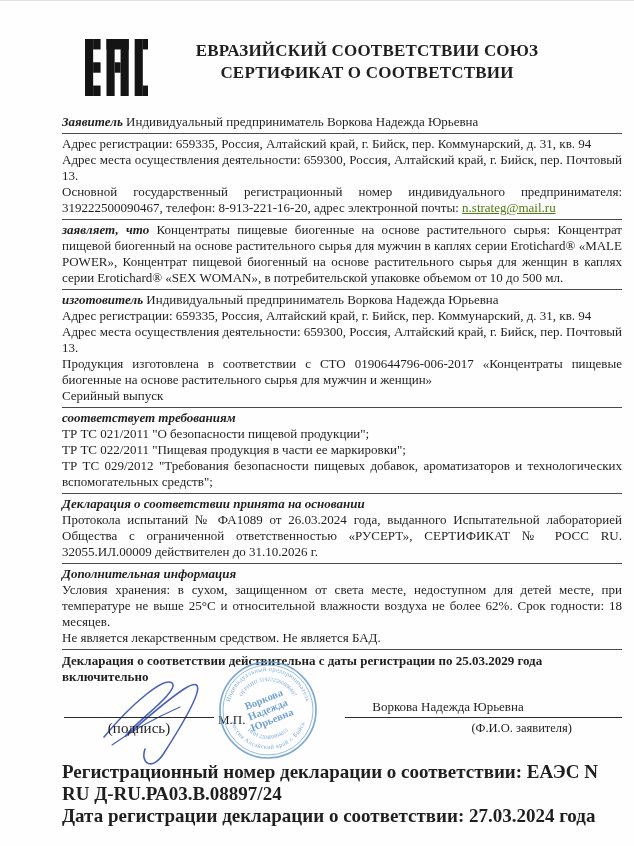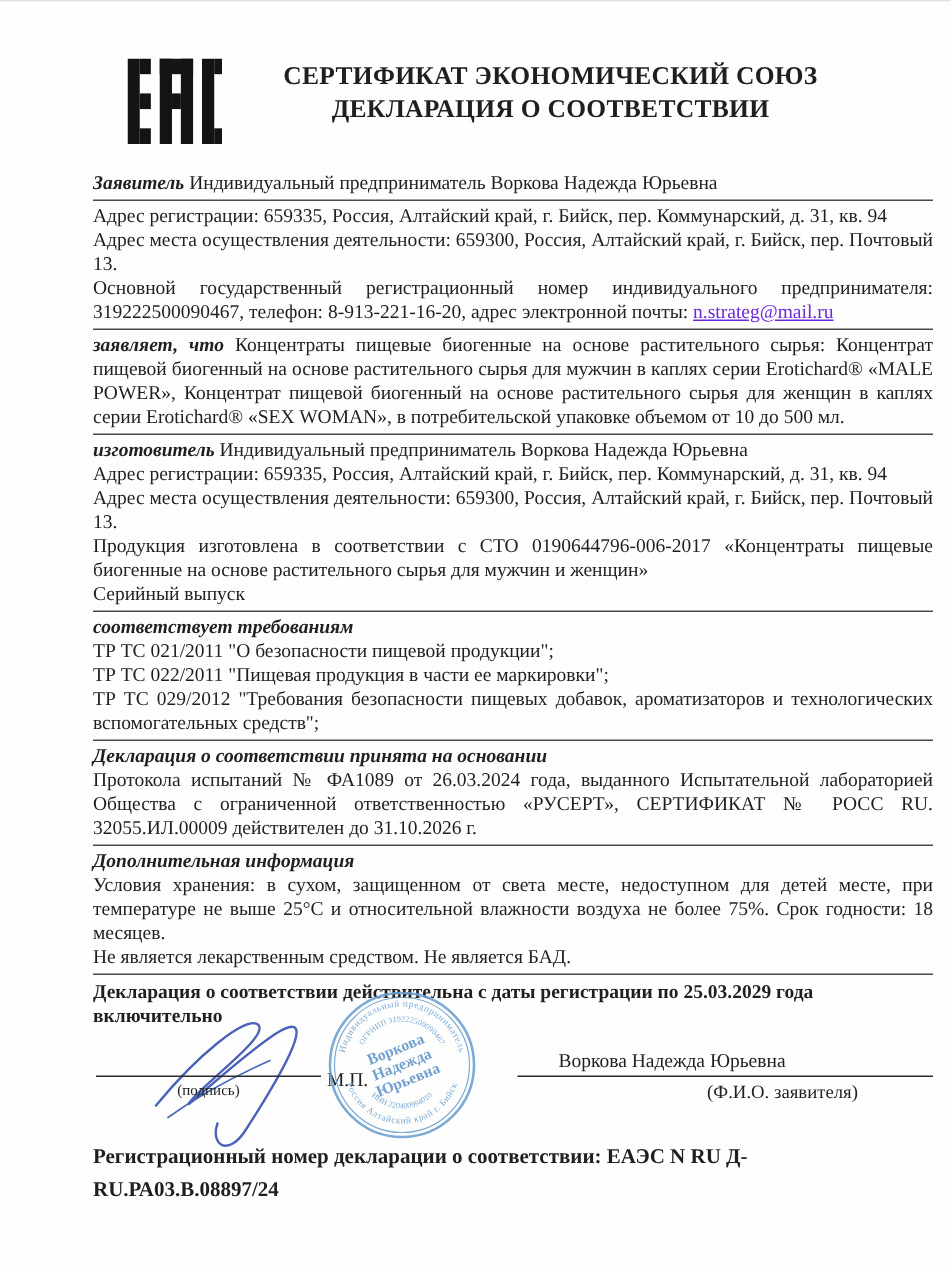--- a/index.html
+++ b/index.html
@@ -10,32 +10,32 @@
     font-family:"Liberation Serif", serif; color:#1f1f1f;
   }
   .header { display:flex; align-items:flex-start; padding-top:38px; }
   .logo-wrap { margin-left:85px; width:63px; height:57px; flex:0 0 auto; }
   .title-wrap { flex:1; text-align:center; padding-right:48px; padding-top:1px;
     font-weight:bold; font-size:17px; line-height:1.32; letter-spacing:.2px; }
   .content { position:relative; margin:16px 12px 0 62px; width:560px;
     font-size:13px; line-height:16px; text-align:justify; }
   .sec { border-bottom:1px solid #4a4a4a; padding:2px 0 3px; }
   .lead { font-weight:bold;font-style:italic; }
-  .link { color:#6d28d9; text-decoration:underline; }
+  .link { color:#4d7c0f; text-decoration:underline; }
   .validity { font-weight:bold; padding:3px 0 2px; text-align:left; }
   .sigblock { position:relative; height:72px; text-align:left; }
   .sig-line { position:absolute; left:2px; top:30px; width:150px; border-top:1px solid #2a2a2a; }
-  .sig-caption { position:absolute; left:2px; top:33px; width:150px; text-align:center; font-size:10px; }
+  .sig-caption { position:absolute; left:2px; top:33px; width:150px; text-align:center; font-size:15px; }
   .sig-svg { position:absolute; left:30px; top:-12px; }
   .mp { position:absolute; left:156px; top:25px; font-size:13px; }
   .stamp-svg { position:absolute; left:156px; top:-27px; opacity:.88; }
   .fio-name { position:absolute; left:250px; top:12px; width:260px; text-align:center;padding-left:12px; }
   .fio-line { position:absolute; left:283px; top:30px; width:277px; border-top:1px solid #2a2a2a; }
   .fio-caption { position:absolute; left:250px; top:33px; width:260px; text-align:right; font-size:12.5px; }
-  .regblock { margin-top:2px; text-align:left; font-weight:bold; font-size:14px; line-height:22px; }
+  .regblock { margin-top:2px; text-align:left; font-weight:bold; font-size:19px; line-height:22px; }
 </style>
 </head>
 <body>
 
 <div class="page">
 
   <div class="header">
     <div class="logo-wrap">
       <svg width="63" height="57" viewBox="0 0 340 240" preserveAspectRatio="none" fill="#141414">
         <rect x="0" y="0" width="44" height="240"></rect>
@@ -45,22 +45,22 @@
         <rect x="116" y="0" width="44" height="240"></rect>
           <rect x="192" y="0" width="44" height="240"></rect>
         <rect x="116" y="0" width="120" height="44"></rect>
           <rect x="160" y="98" width="32" height="44"></rect>
         <rect x="268" y="0" width="44" height="240"></rect>
           <rect x="312" y="0" width="28" height="44"></rect>
         <rect x="312" y="196" width="28" height="44"></rect>
       </svg>
     </div>
     <div class="title-wrap">
-      <div>СЕРТИФИКАТ ЭКОНОМИЧЕСКИЙ СОЮЗ</div>
-      <div>ДЕКЛАРАЦИЯ О СООТВЕТСТВИИ</div>
+      <div>ЕВРАЗИЙСКИЙ СООТВЕТСТВИИ СОЮЗ</div>
+      <div>СЕРТИФИКАТ О СООТВЕТСТВИИ</div>
     </div>
   </div>
 
   <div class="content">
 
     <div class="sec">
       <span class="lead">Заявитель</span><span> Индивидуальный предприниматель Воркова Надежда Юрьевна</span>
     </div>
 
     <div class="sec">
@@ -88,21 +88,21 @@
       <div>ТР ТС 029/2012 "Требования безопасности пищевых добавок, ароматизаторов и технологических вспомогательных средств";</div>
     </div>
 
     <div class="sec">
       <div class="lead">Декларация о соответствии принята на основании</div>
       <div>Протокола испытаний № ФА1089 от 26.03.2024 года, выданного Испытательной лабораторией Общества с ограниченной ответственностью «РУСЕРТ», СЕРТИФИКАТ № РОСС RU. 32055.ИЛ.00009 действителен до 31.10.2026 г.</div>
     </div>
 
     <div class="sec">
       <div class="lead">Дополнительная информация</div>
-      <div>Условия хранения: в сухом, защищенном от света месте, недоступном для детей месте, при температуре не выше 25°С и относительной влажности воздуха не более 75%. Срок годности: 18 месяцев.</div>
+      <div>Условия хранения: в сухом, защищенном от света месте, недоступном для детей месте, при температуре не выше 25°С и относительной влажности воздуха не более 62%. Срок годности: 18 месяцев.</div>
       <div>Не является лекарственным средством. Не является БАД.</div>
     </div>
 
     <div class="validity">Декларация о соответствии действительна с даты регистрации по 25.03.2029 года включительно</div>
 
     <div class="sigblock">
       <svg class="sig-svg" width="130" height="92" viewBox="0 0 130 92">
         <path d="M 12,62 C 40,28 72,2 80,8 C 88,15 48,44 36,58 C 24,72 62,34 92,14 C 116,-1 108,22 72,78 C 60,97 48,88 53,74" stroke="#4a63b8" stroke-width="1.6" fill="none" stroke-linecap="round"></path>
         <path d="M 20,70 C 45,52 70,40 88,32" stroke="#4a63b8" stroke-width="1.1" fill="none" stroke-linecap="round"></path>
       </svg>
@@ -138,16 +138,17 @@
         </g>
       </svg>
 
       <div class="fio-name">Воркова Надежда Юрьевна</div>
       <div class="fio-line"></div>
       <div class="fio-caption">(Ф.И.О. заявителя)</div>
     </div>
 
     <div class="regblock">
       <div>Регистрационный номер декларации о соответствии: ЕАЭС N RU Д-RU.РА03.В.08897/24</div>
+      <div>Дата регистрации декларации о соответствии: 27.03.2024 года</div>
     </div>
 
   </div>
 </div>
 
 </body></html>

